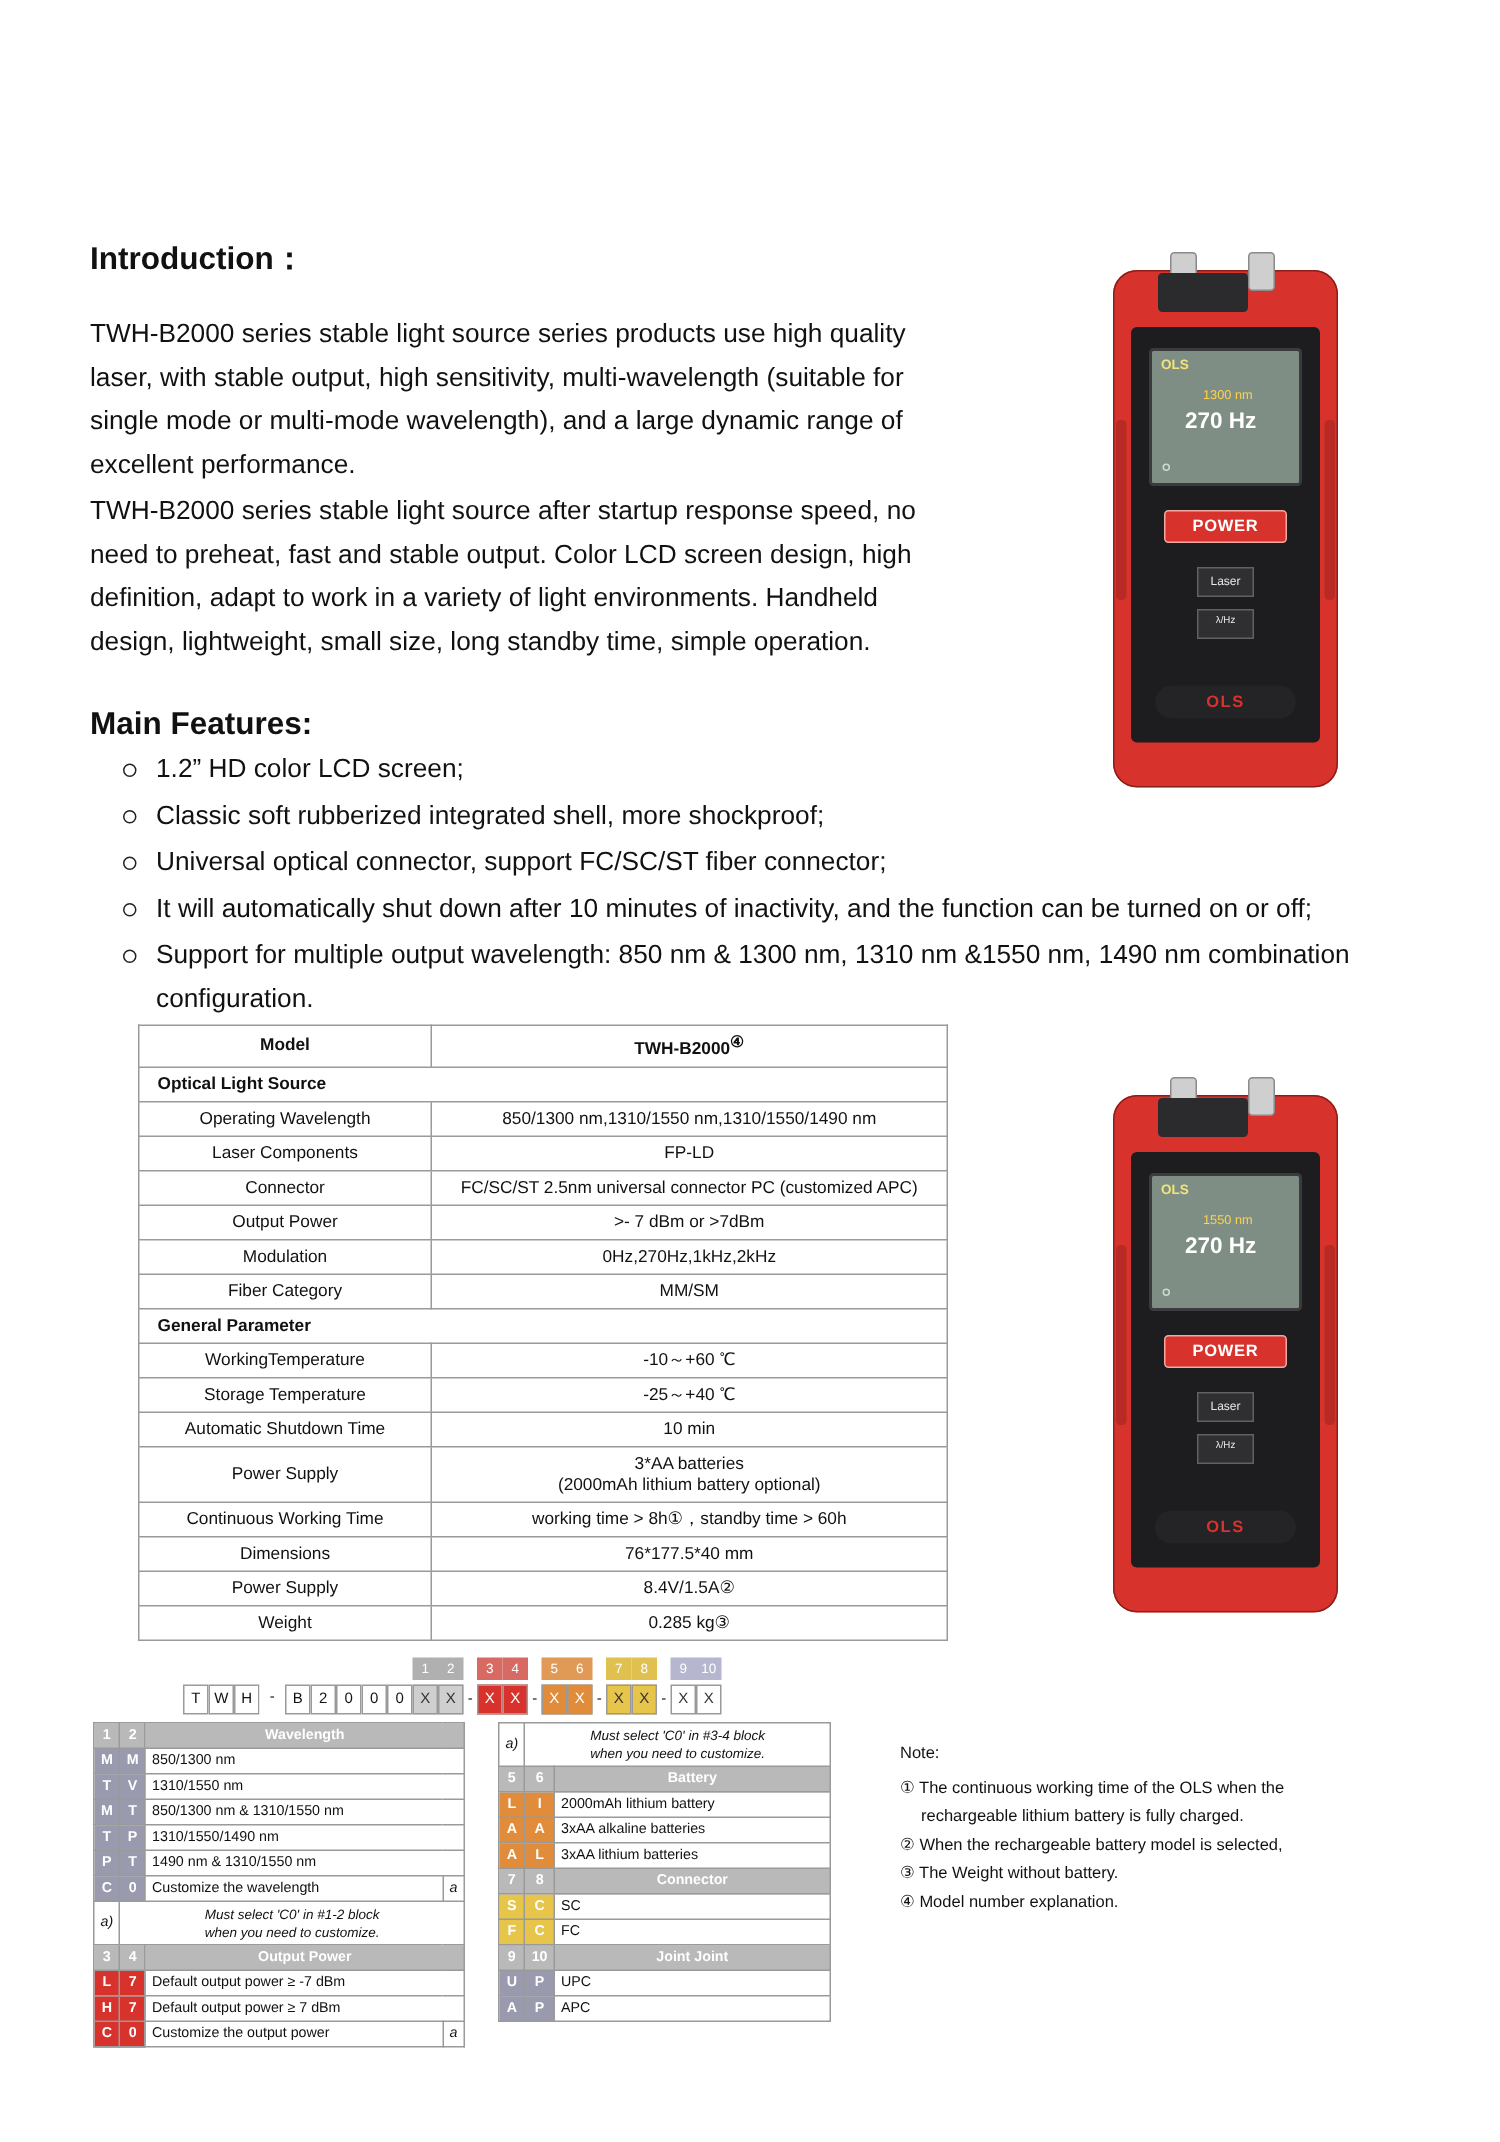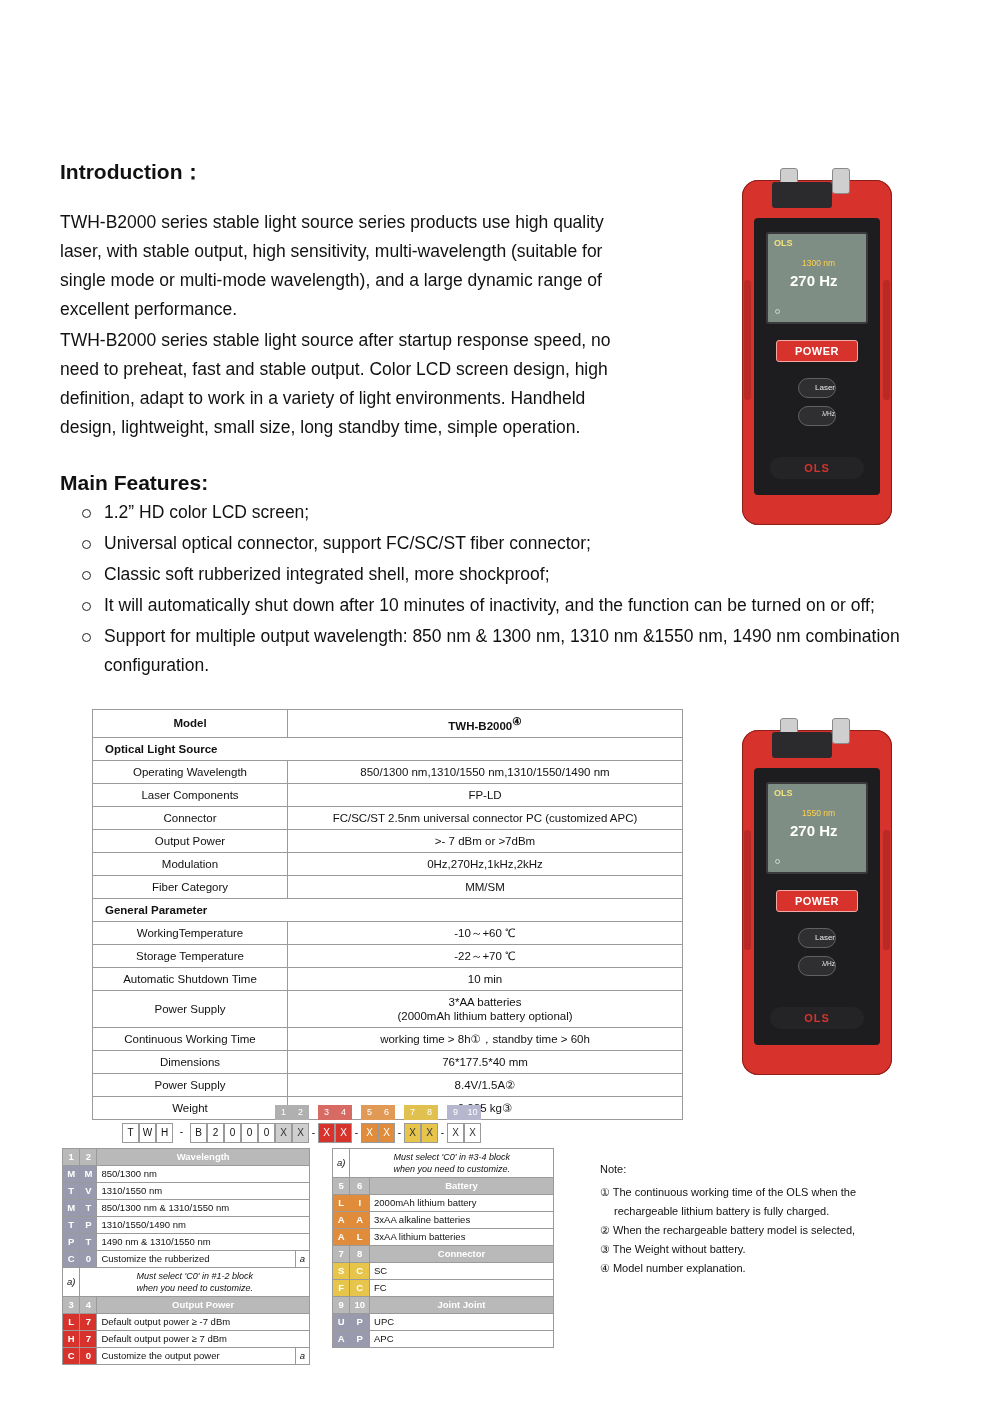--- a/index.html
+++ b/index.html
@@ -63,22 +63,22 @@
     position:absolute;
     left:0; top:11px;
     width:7px; height:7px;
     border:1px solid #222;
     border-radius:50%;
   }
 
   
   table.spec {
     position:absolute;
-    left:92px; top:709px;
-    width:591px;
+    left:92px; top:683px;
+    width:540px;
     border-collapse:collapse;
     font-size:11.5px;
   }
   table.spec td {
     border:1px solid #9a9a9a;
     padding:4px 5px;
     text-align:center;
     height:22px;
     line-height:14px;
   }
@@ -159,24 +159,24 @@
     color:#fff;
     font-size:11px; font-weight:bold;
     text-align:center; line-height:20px;
     letter-spacing:0.5px;
   }
   .device .keybtn {
     position:absolute;
     left:44px; width:38px; height:20px;
     background:#2f2f31;
     border:1px solid #616163;
-    border-radius:10px;
+    border-radius:0;
     color:#e8e8e8;
     font-size:8px;
-    text-align:right;
+    text-align:center;
     line-height:18px;
   }
   .device .keybtn.k1 { top:160px; }
   .device .keybtn.k2 { top:188px; font-size:6.5px; line-height:9px; padding-top:2px;}
   .device .olsbar {
     position:absolute;
     left:16px; right:16px; bottom:16px;
     height:22px;
     background:#242426;
     border-radius:11px;
@@ -263,22 +263,22 @@
 
   <div class="intro-head">Introduction：</div>
   <div class="intro-body">
     <p>TWH-B2000 series stable light source series products use high quality laser, with stable output, high sensitivity, multi-wavelength (suitable for single mode or multi-mode wavelength), and a large dynamic range of excellent performance.</p>
     <p>TWH-B2000 series stable light source after startup response speed, no need to preheat, fast and stable output. Color LCD screen design, high definition, adapt to work in a variety of light environments. Handheld design, lightweight, small size, long standby time, simple operation.</p>
   </div>
 
   <div class="features-head">Main Features:</div>
   <ul class="features">
     <li>1.2” HD color LCD screen;</li>
+    <li>Classic soft rubberized integrated shell, more shockproof;</li>
     <li>Universal optical connector, support FC/SC/ST fiber connector;</li>
-    <li>Classic soft rubberized integrated shell, more shockproof;</li>
     <li>It will automatically shut down after 10 minutes of inactivity, and  the function can be turned on or off;</li>
     <li>Support for multiple output wavelength: 850 nm &amp; 1300 nm, 1310 nm &amp;1550 nm, 1490 nm combination  configuration.</li>
   </ul>
 
   <table class="spec">
     <tbody id="spec-body">
         <tr>
           <td class="lbl hdr">Model</td>
           <td class="hdr">TWH-B2000<span class="circ">   ④</span></td>
         </tr>
@@ -311,21 +311,21 @@
         </tr>
         <tr>
           <td class="section" colspan="2">General Parameter</td>
         </tr>
         <tr>
           <td class="lbl">WorkingTemperature</td>
           <td class="">-10～+60 ℃</td>
         </tr>
         <tr>
           <td class="lbl">Storage Temperature</td>
-          <td class="">-22～+70 ℃</td>
+          <td class="">-25～+40 ℃</td>
         </tr>
         <tr>
           <td class="lbl">Automatic Shutdown Time</td>
           <td class="">10 min</td>
         </tr>
         <tr>
           <td class="lbl">Power Supply</td>
           <td class="">3*AA batteries<br>(2000mAh lithium battery optional)</td>
         </tr>
         <tr>
@@ -456,21 +456,21 @@
             <td colspan="2">1310/1550/1490 nm</td>
           </tr>
           <tr>
             <td class="k" style="background: rgb(154, 154, 174);">P</td>
             <td class="k" style="background: rgb(154, 154, 174);">T</td>
             <td colspan="2">1490 nm &amp; 1310/1550 nm</td>
           </tr>
           <tr>
             <td class="k" style="background: rgb(154, 154, 174);">C</td>
             <td class="k" style="background: rgb(154, 154, 174);">0</td>
-            <td>Customize the rubberized</td>
+            <td>Customize the wavelength</td>
             <td class="sm">a</td>
           </tr>
           <tr>
             <td class="sm">a)</td>
             <td class="note" colspan="3">Must select 'C0' in #1-2 block<br>when you need to customize.</td>
           </tr>
           <tr>
             <td class="k" style="background: rgb(185, 185, 185);">3</td>
             <td class="k" style="background: rgb(185, 185, 185);">4</td>
             <td class="sect" colspan="2">Output Power</td>

